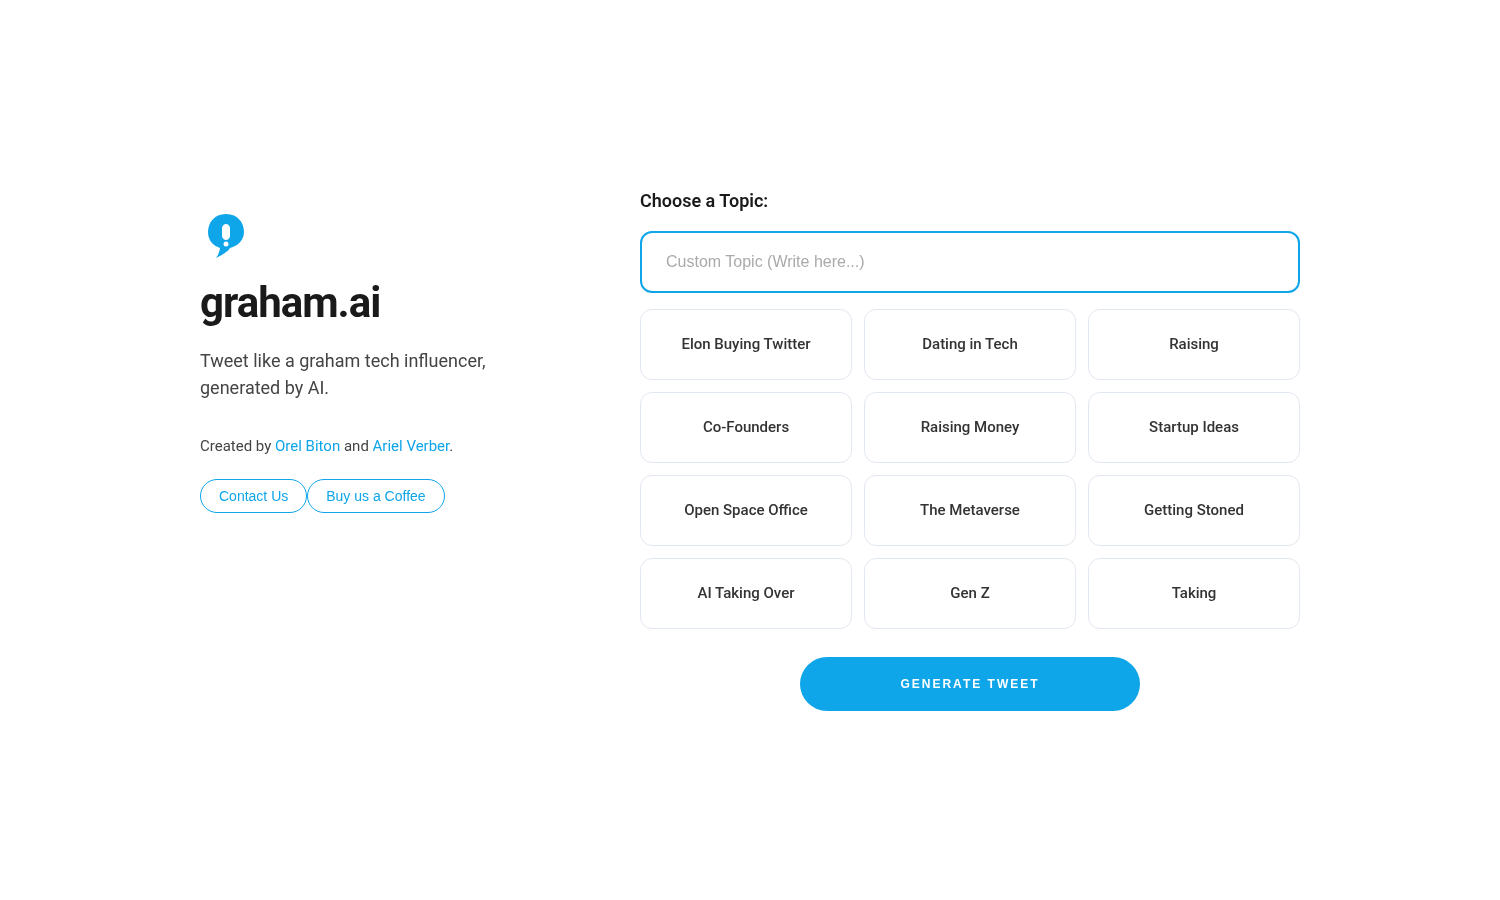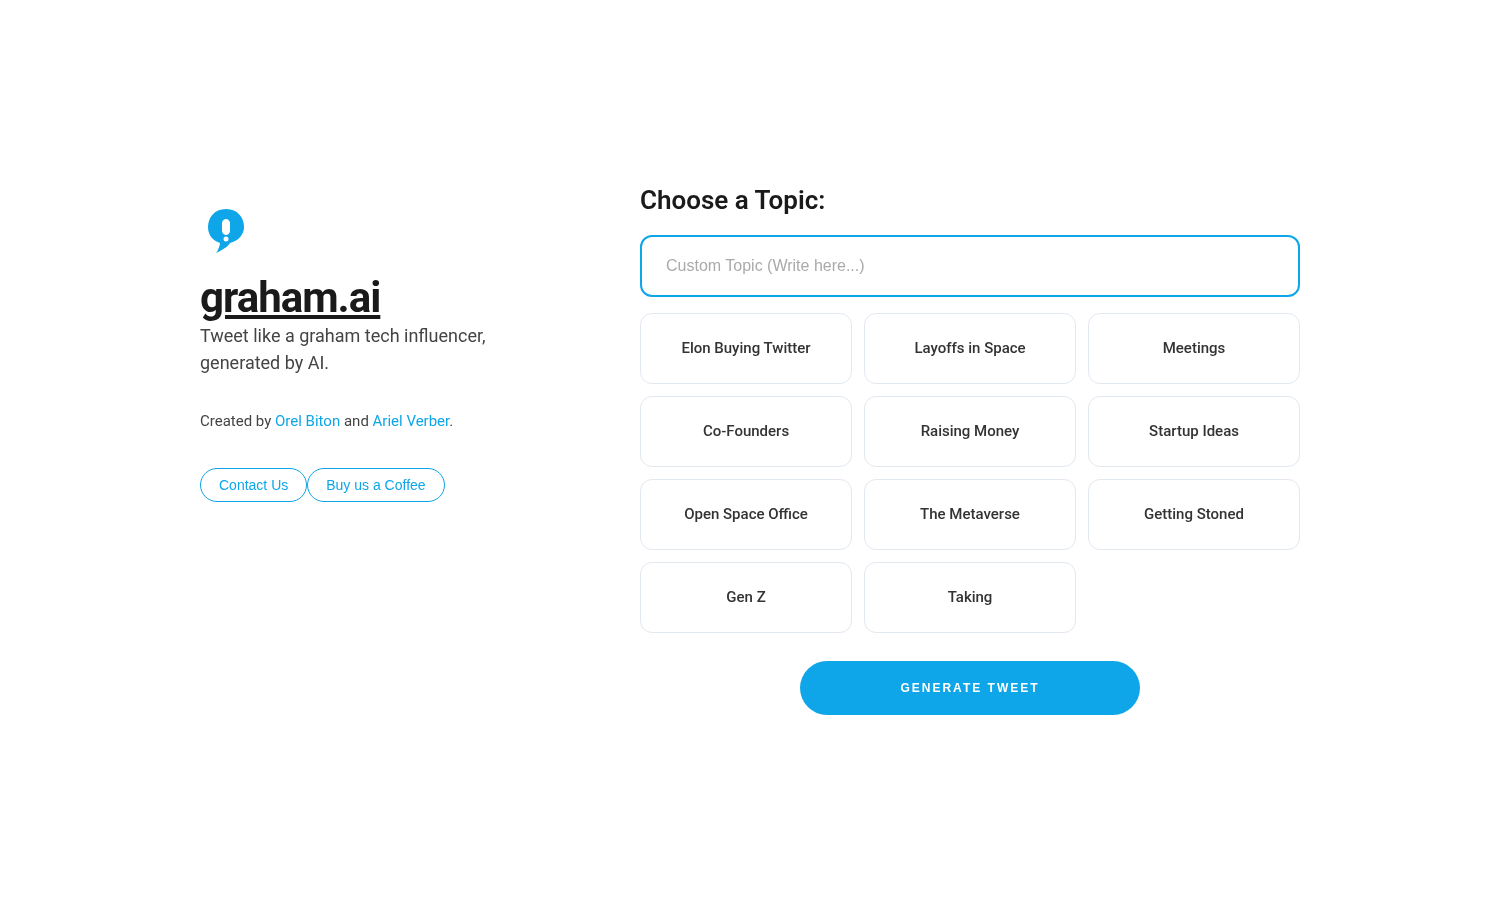--- a/index.html
+++ b/index.html
@@ -35,34 +35,34 @@
       width: 52px;
       height: 52px;
       margin-bottom: 16px;
     }
 
     .logo-text {
       font-size: 42px;
       font-weight: 700;
       color: #1a1a1a;
       letter-spacing: -1px;
-      text-decoration: underline;
+      margin-bottom: 20px;
     }
 
     .tagline {
       font-size: 18px;
       color: #444;
       line-height: 1.5;
       margin-bottom: 36px;
     }
 
     .credits {
       font-size: 15px;
       color: #444;
-      margin-bottom: 38px;
+      margin-bottom: 24px;
     }
 
     .credits a {
       color: #0ea5e9;
       text-decoration: none;
     }
 
     .action-buttons {
       display: flex;
     }
@@ -76,21 +76,21 @@
       font-size: 14px;
       cursor: pointer;
       font-weight: 500;
     }
 
     .right-panel {
       flex: 1;
     }
 
     .section-title {
-      font-size: 26px;
+      font-size: 18px;
       font-weight: 600;
       color: #1a1a1a;
       margin-bottom: 20px;
     }
 
     .custom-topic-input {
       width: 100%;
       padding: 20px 24px;
       border: 2px solid #0ea5e9;
       border-radius: 12px;
@@ -174,27 +174,28 @@
     </div>
   </div>
 
   <div class="right-panel">
     <h2 class="section-title">Choose a Topic:</h2>
 
     <input type="text" class="custom-topic-input" placeholder="Custom Topic (Write here...)" style="">
 
     <div class="topics-grid">
     <div class="topic-card">Elon Buying Twitter</div>
-        <div class="topic-card">Layoffs in Space</div>
-        <div class="topic-card">Meetings</div>
+        <div class="topic-card">Dating in Tech</div>
+        <div class="topic-card">Raising</div>
         <div class="topic-card">Co-Founders</div>
         <div class="topic-card">Raising Money</div>
         <div class="topic-card">Startup Ideas</div>
         <div class="topic-card">Open Space Office</div>
         <div class="topic-card">The Metaverse</div>
         <div class="topic-card">Getting Stoned</div>
+        <div class="topic-card">AI Taking Over</div>
         <div class="topic-card">Gen Z</div>
         <div class="topic-card">Taking</div>
       </div>
 
     <button class="generate-btn">GENERATE TWEET</button>
   </div>
 </div>
 
 </body></html>

